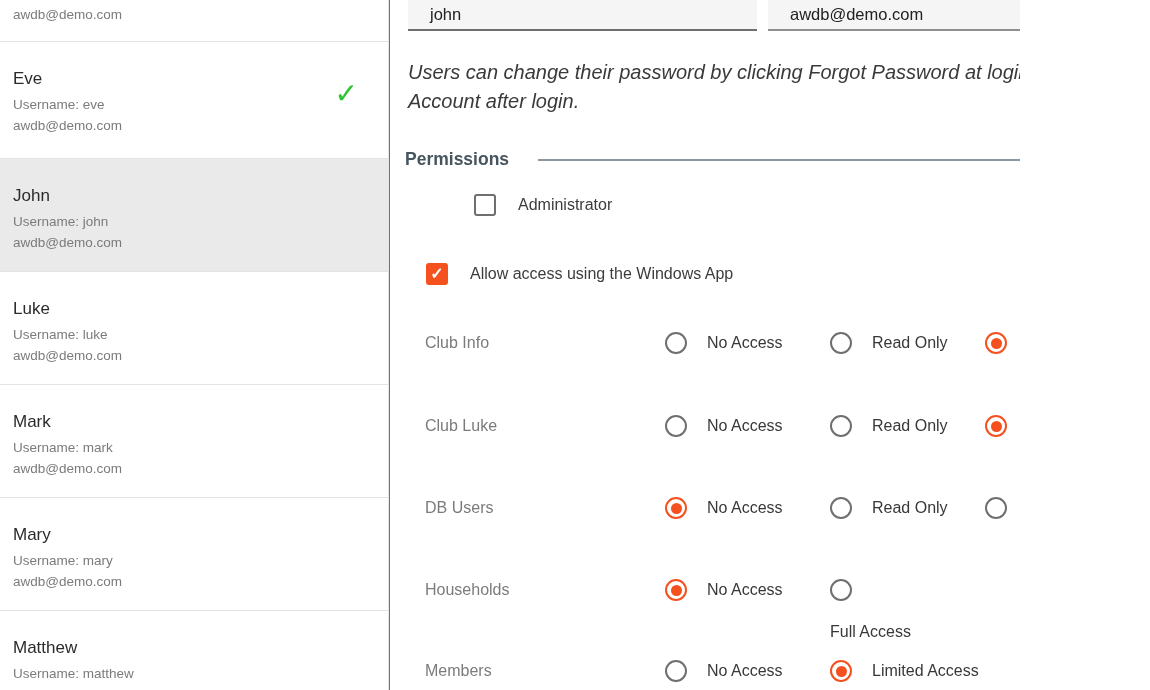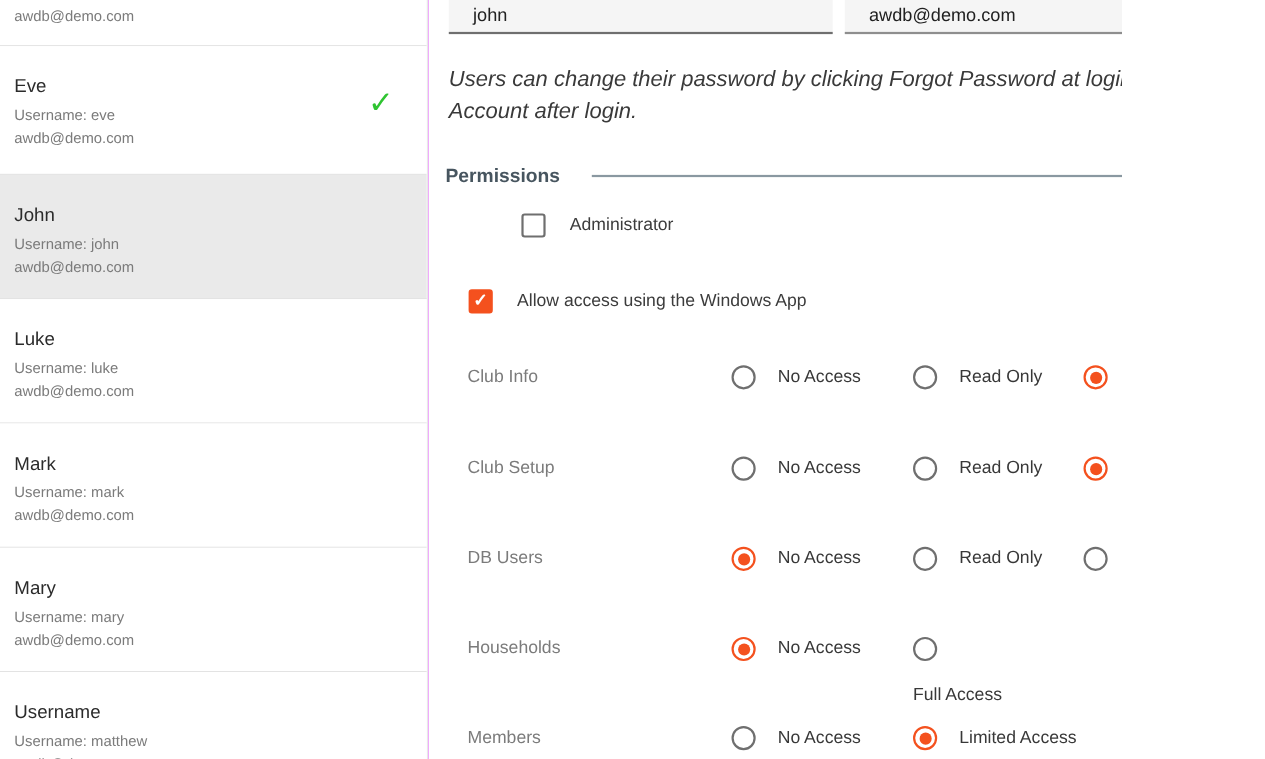--- a/index.html
+++ b/index.html
@@ -1,19 +1,19 @@
 <!DOCTYPE html>
 <html style="--accent: #f4511e;"><head>
 <meta charset="utf-8">
 <style>
   * { margin:0; padding:0; box-sizing:border-box; }
   html,body { width:1150px; height:690px; overflow:hidden; }
   body { font-family:"Liberation Sans", sans-serif; background:#ffffff; }
 
-  .app { position:relative; width:1020px; height:690px; background:#f0abfc; overflow:hidden; }
+  .app { position:relative; width:1020px; height:690px; background:#737373; overflow:hidden; }
 
   
   .sidebar {
     position:absolute; left:0; top:0; width:389px; height:690px;
     background:#ffffff; border-right:1px solid #e6e6e6; overflow:hidden;
   }
   .partial-item {
     height:42px; border-bottom:1px solid #e3e3e3; padding:4px 16px 0 13px;
   }
   .user-item {
@@ -111,21 +111,21 @@
           <div class="user-name">Mark</div>
           <div class="user-sub">Username: mark</div>
           <div class="user-sub">awdb@demo.com</div>
         </div>
         <div class="user-item">
           <div class="user-name">Mary</div>
           <div class="user-sub">Username: mary</div>
           <div class="user-sub">awdb@demo.com</div>
         </div>
         <div class="user-item">
-          <div class="user-name">Username</div>
+          <div class="user-name">Matthew</div>
           <div class="user-sub">Username: matthew</div>
           <div class="user-sub">awdb@demo.com</div>
         </div>
       </div>
   </aside>
 
   <main class="main">
 
     <div class="field field-username">
       <span>john</span>
@@ -163,21 +163,21 @@
           <span class="option" style="left: 405px;">
             <span class="radio"></span>
             <span class="option-label">Read Only</span>
           </span>
           <span class="option" style="left: 560px;">
             <span class="radio checked"></span>
             <span class="option-label">Edit</span>
           </span>
         </div>
         <div class="perm-row" style="top: 415px;">
-          <span class="perm-row-label">Club Setup</span>
+          <span class="perm-row-label">Club Luke</span>
           <span class="option" style="left: 240px;">
             <span class="radio"></span>
             <span class="option-label">No Access</span>
           </span>
           <span class="option" style="left: 405px;">
             <span class="radio"></span>
             <span class="option-label">Read Only</span>
           </span>
           <span class="option" style="left: 560px;">
             <span class="radio checked"></span>

